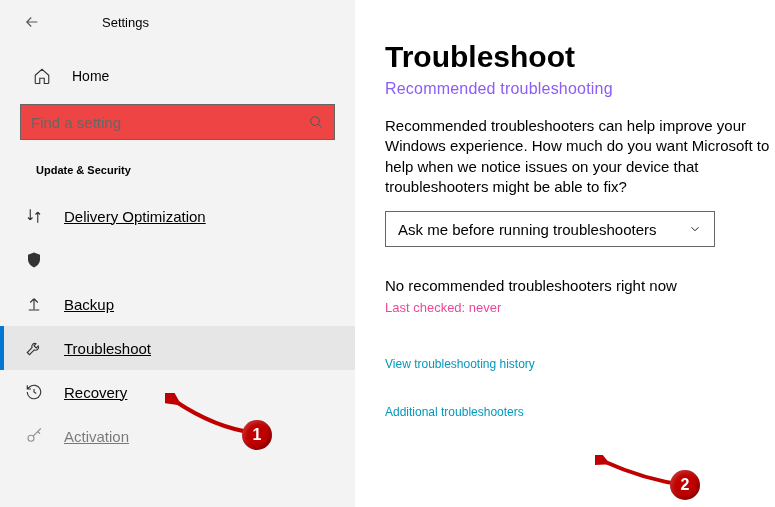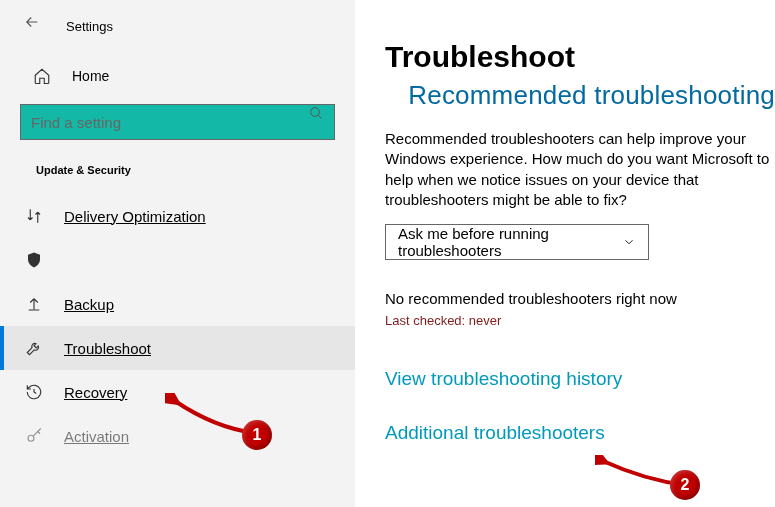--- a/index.html
+++ b/index.html
@@ -20,22 +20,23 @@
   }
   .sidebar {
     width: 355px;
     background: #f3f3f3;
     padding-top: 6px;
     display: flex;
     flex-direction: column;
   }
   .titlebar {
     display: flex;
-    align-items: flex-end;
+    align-items: center;
     padding: 4px 20px 14px 20px;
+    gap: 36px;
   }
   .back-btn {
     width: 24px;
     height: 24px;
     display: flex;
     align-items: center;
     justify-content: center;
     margin-right: 22px;
     color: #555;
   }
@@ -55,23 +56,24 @@
     align-items: center;
     justify-content: center;
     margin-right: 20px;
     color: #333;
   }
   .search-wrap {
     padding: 10px 20px 10px 20px;
   }
   .search-box {
     border: 1px solid #666;
-    background: #14b8a6;
+    background: #ef4444;
     height: 36px;
     display: flex;
+    align-items: center;
     padding: 0 10px;
   }
   .search-box input {
     border: none;
     outline: none;
     flex: 1;
     font-size: 15px;
     background: transparent;
     color: #333;
   }
@@ -99,55 +101,54 @@
     flex: 1;
     padding: 40px 0 0 30px;
     overflow: hidden;
   }
   .page-title {
     font-size: 30px;
     font-weight: 600;
     margin-bottom: 6px;
   }
   .sub-title {
-    font-size: 26px;
+    font-size: 16px;
     font-weight: 400;
     margin-bottom: 18px;
     letter-spacing: 0.2px;
-    color: #0369a1;
-    text-align: right;
+    color: #8b5cf6;
   }
   .para {
     font-size: 15px;
     line-height: 1.35;
     margin-bottom: 14px;
   }
   .dropdown {
     border: 1px solid #666;
     height: 36px;
-    width: 264px;
+    width: 330px;
     display: flex;
     align-items: center;
     justify-content: space-between;
     padding: 0 12px;
     font-size: 15px;
     margin-bottom: 30px;
   }
   .status-msg {
     font-size: 15px;
     margin-bottom: 6px;
   }
   .last-check {
     font-size: 13px;
-    color: #7f1d1d;
+    color: #ec4899;
     margin-bottom: 40px;
   }
   .link {
     color: #0099bc;
-    font-size: 19px;
+    font-size: 12px;
     margin-bottom: 32px;
     display: inline-block;
   }
   
   .anno { position: absolute; pointer-events: none; }
   .arrow1 { left: 165px; top: 393px; width: 100px; height: 50px; }
   .arrow2 { left: 595px; top: 455px; width: 100px; height: 40px; }
   .badge {
     position: absolute;
     width: 30px; height: 30px;

